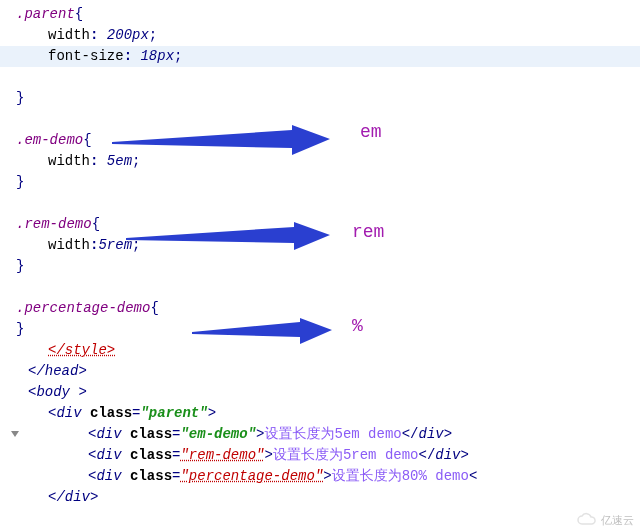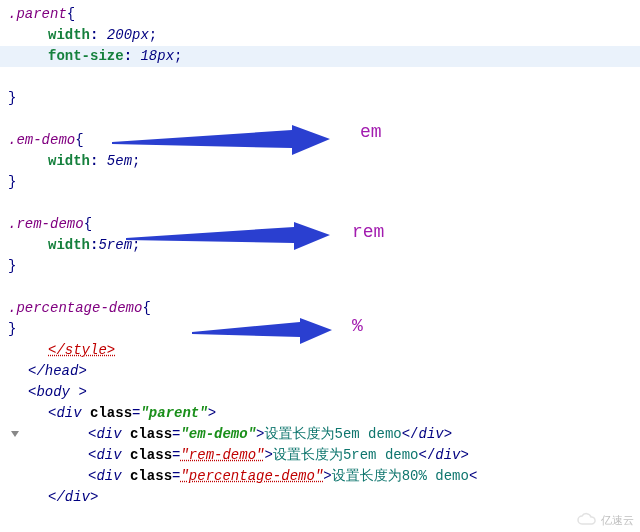--- a/index.html
+++ b/index.html
@@ -12,40 +12,40 @@
     position:relative;
     width:640px;
     height:532px;
     overflow:hidden;
   }
   .code-area{
     padding:4px 0 0 0;
     line-height:21px;
   }
   .line{
-    padding-left:8px;
+    padding-left:16px;
     white-space:pre;
   }
   .highlight{
     background:#eaf2fb;
   }
   .i1{padding-left:28px;}
   .i2{padding-left:48px;}
   .i4{padding-left:88px;}
   .sel{color:#800080;}
   .brace{color:#000080;font-style:normal;}
-  .prop{color:#15803d;font-weight:700;font-style:normal;margin-top:36px;}
+  .prop{color:#000000;font-weight:400;font-style:normal;margin-top:36px;}
   .colon{color:#000080;font-weight:600;font-style:normal;}
   .val{color:#000080;}
   .semi{color:#000080;font-style:normal;}
   .tag{color:#000080;}
   .attrname{color:#000000;font-weight:700;font-style:normal;}
   .attrval{color:#1a8f1a;font-weight:600;}
   .eq{color:#000080;font-style:normal;}
-  .txt{color:#0f766e;font-style:normal;}
+  .txt{color:#8b5cf6;font-style:normal;}
   .ml{color:#c00000;text-decoration:underline dotted #c00000;}
   .lt{color:#000080;font-style:normal;}
   .gt{color:#000080;font-style:normal;}
   .tri{
     position:absolute;
     left:11px;
     width:0;height:0;
     border-left:4px solid transparent;
     border-right:4px solid transparent;
     border-top:6px solid #888;

